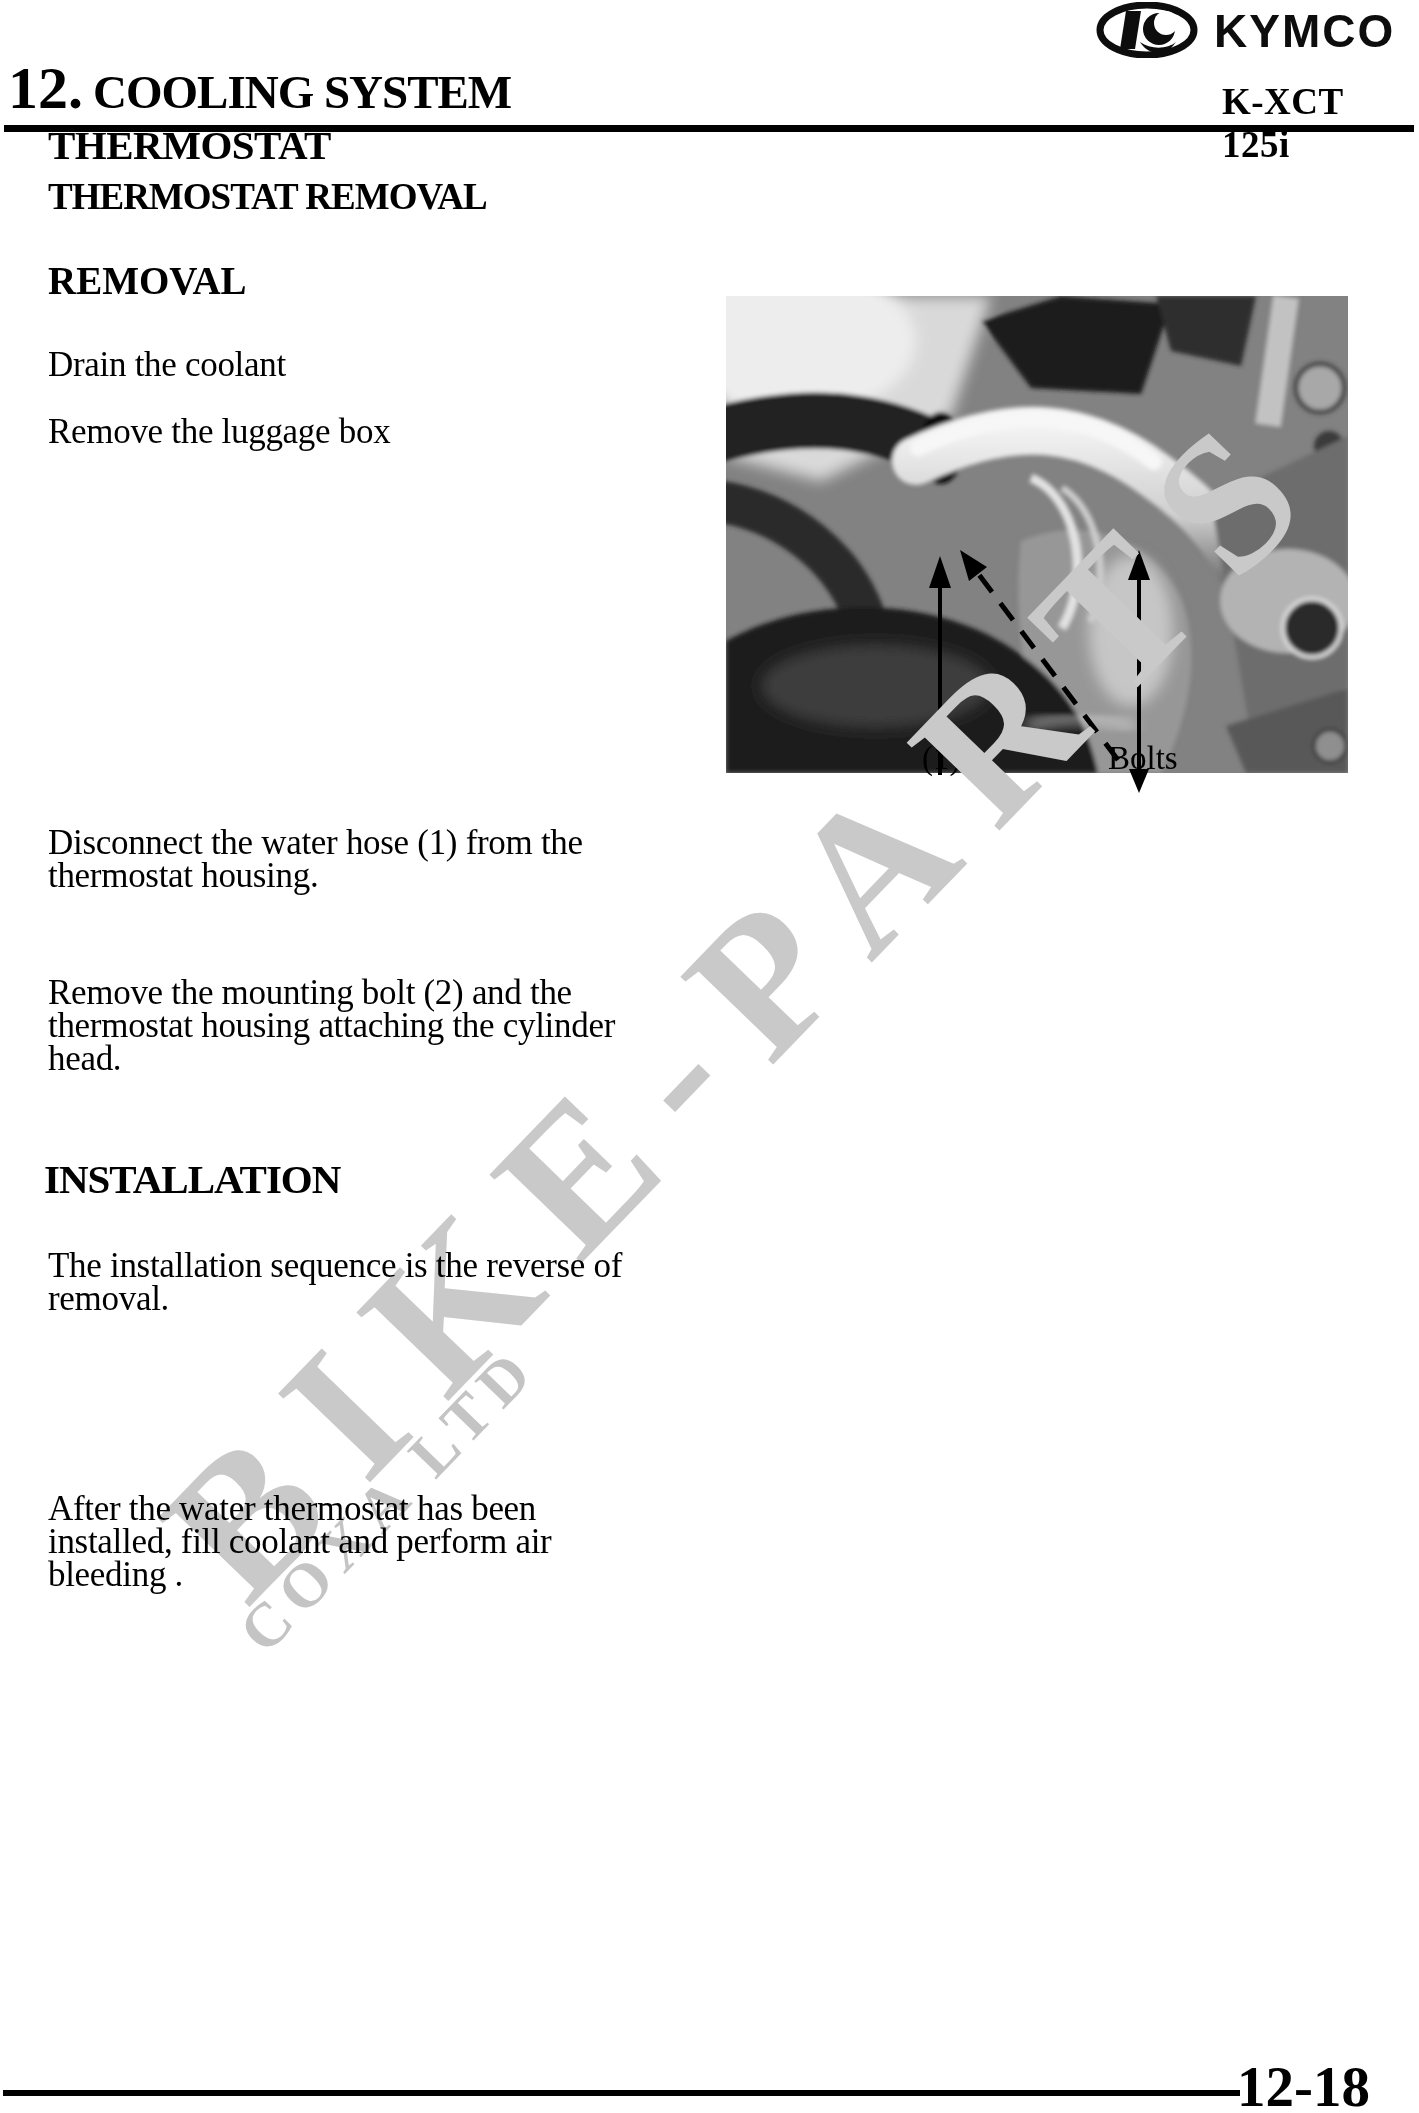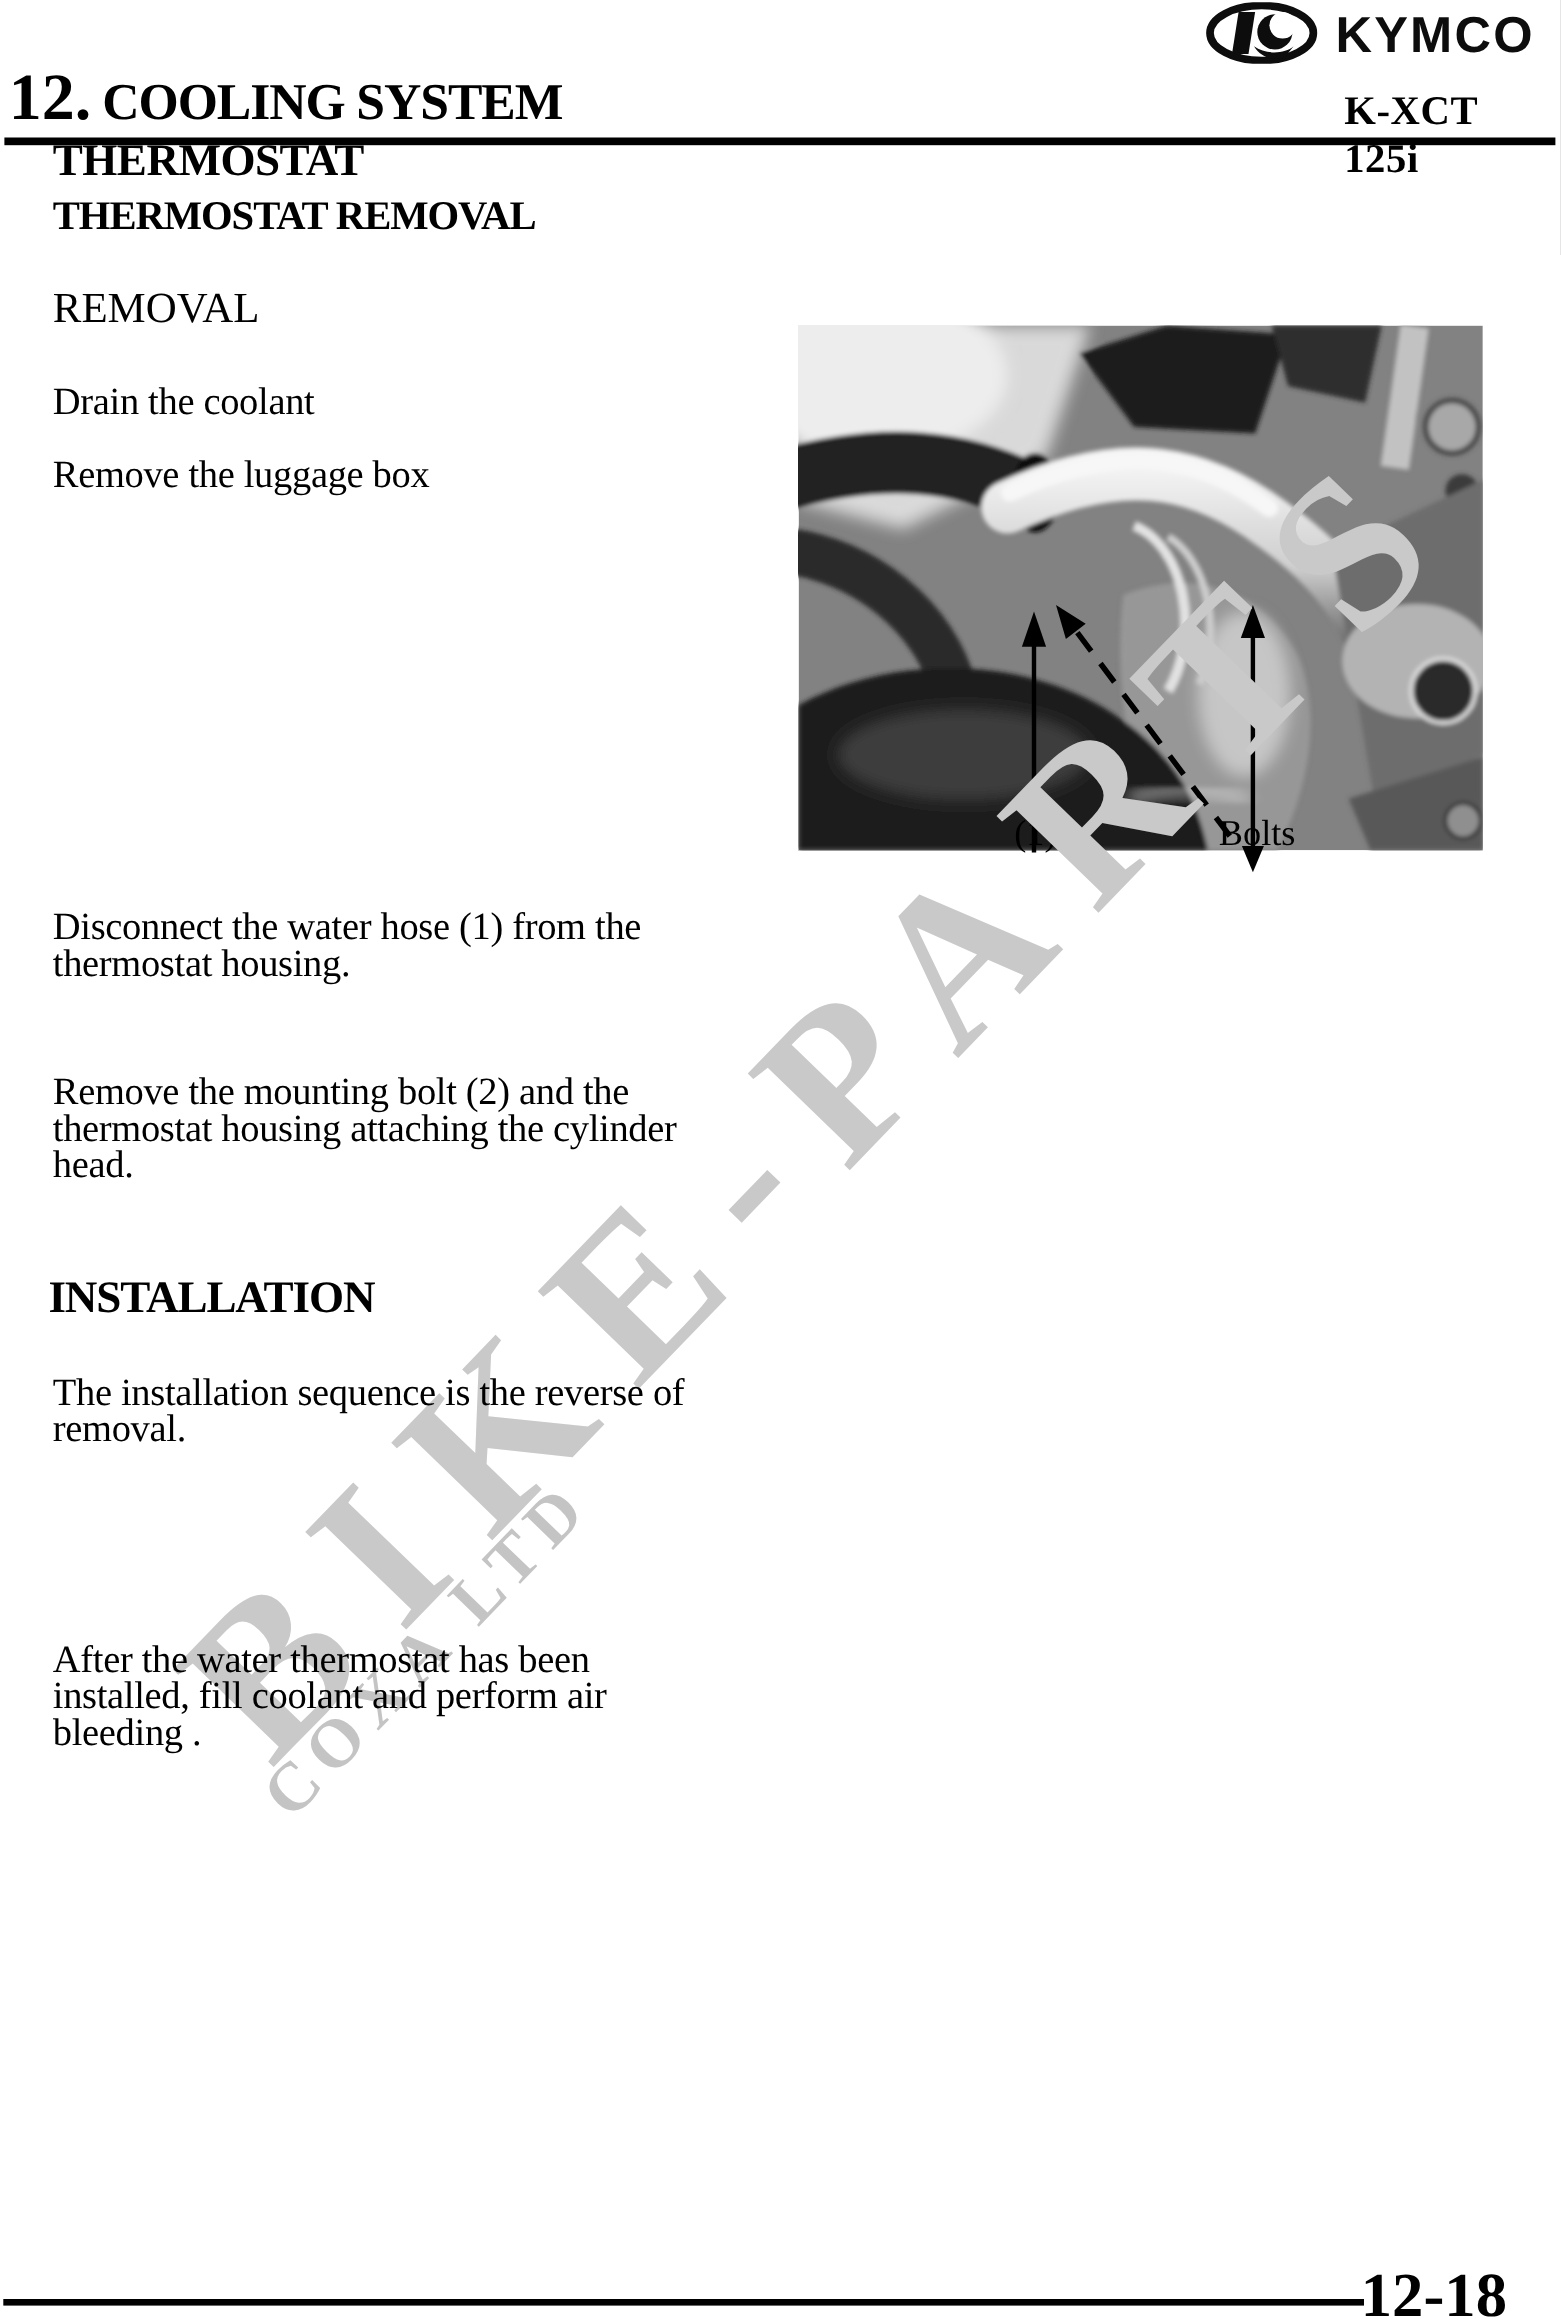--- a/index.html
+++ b/index.html
@@ -13,21 +13,21 @@
   .section-head{position:absolute;left:8px;top:58px;white-space:nowrap;}
   .section-num{font-weight:bold;font-size:60px;line-height:1;}
   .section-title{font-weight:bold;font-size:47px;letter-spacing:-1px;line-height:1;margin-left:10px;text-align:center;}
   .model-code{position:absolute;top:80px;left:1222px;font-weight:bold;font-size:37px;letter-spacing:.5px;}
   .rule-top{position:absolute;left:4px;top:125px;width:1410px;height:7px;background:#000;}
   .rule-bottom{position:absolute;left:3px;top:2090px;width:1237px;height:6px;background:#000;}
   .page-num{position:absolute;left:1237px;top:2058px;font-weight:bold;font-size:57px;line-height:1;}
   
   .h-thermostat{position:absolute;left:48px;top:124px;font-weight:bold;font-size:41px;letter-spacing:-.5px;line-height:1.05;}
   .h-thermo-removal{position:absolute;left:48px;top:178px;font-weight:bold;font-size:37px;letter-spacing:-1px;line-height:1.05;}
-  .h-removal{position:absolute;left:48px;top:261px;font-weight:normal;font-size:39px;line-height:1.05;}
+  .h-removal{position:absolute;left:48px;top:261px;font-weight:bold;font-size:39px;line-height:1.05;}
   .h-installation{position:absolute;left:44px;top:1158px;font-weight:bold;font-size:41px;letter-spacing:-1px;line-height:1.05;}
   .para{position:absolute;left:48px;font-size:35px;line-height:33px;white-space:pre-line;
         letter-spacing:-0.3px;width:640px;}
   .p-drain{top:348px;}
   .p-luggage{top:415px;}
   .p-disconnect{top:826px;}
   .p-mounting{top:976px;}
   .p-sequence{top:1249px;}
   .p-after{top:1492px;}
   

